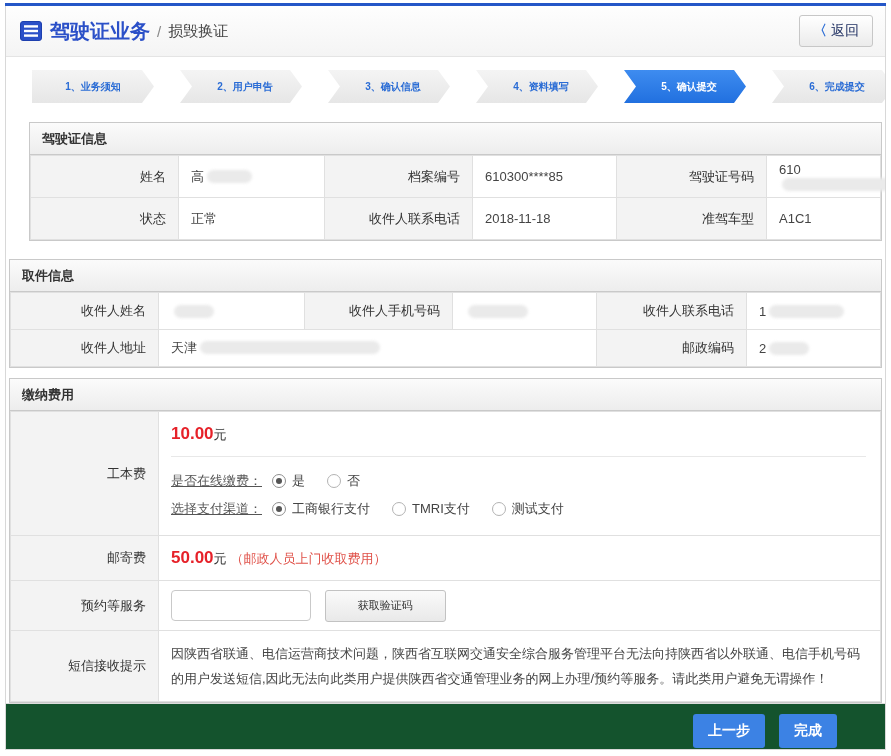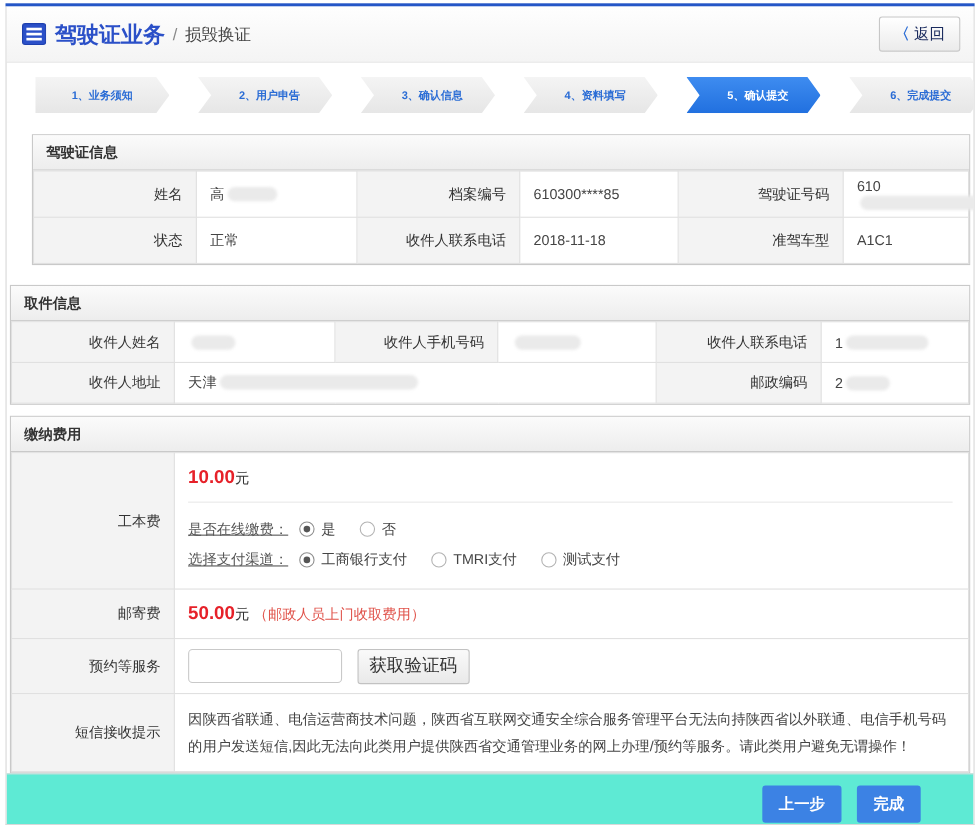--- a/index.html
+++ b/index.html
@@ -65,28 +65,28 @@
   .radio-opt { display: inline-flex; align-items: center; margin-right: 22px; cursor: pointer; color:#444; }
   .radio { width: 14px; height: 14px; border-radius: 50%; border: 1px solid #b3b3b3;
     background: #fff; display: inline-block; position: relative; margin-right: 6px; flex:0 0 14px; }
   .radio.checked { border-color: #8f8f8f; }
   .radio.checked::after { content: ""; position: absolute; left: 3px; top: 3px; right: 3px; bottom: 3px;
     border-radius: 50%; background: #555; }
   .row-mail td { height: 45px; }
   .row-code td { height: 50px; }
   .captcha-input { width: 140px; height: 31px; border: 1px solid #c9c9c9; border-radius: 4px;
     margin-right: 10px; vertical-align: middle; padding: 0 8px; font-size: 13px; }
-  .get-code-btn { height: 32px; padding: 0 10px; font-size: 16px; color: #333;
+  .get-code-btn { height: 32px; padding: 0 32px; font-size: 11px; color: #333;
     background: linear-gradient(#fafafa,#e9e9e9); border: 1px solid #c2c2c2;
     border-radius: 3px; vertical-align: middle; cursor: pointer; }
   .sms-cell { padding: 10px 12px; font-size: 13px; line-height: 25px; color: #e0524a; }
   .row-sms td.lbl { height: 70px; }
 
   
-  .footer { margin-top: auto; flex: 0 0 54px; background: #5eead4; border-top: 1px solid #ddd;
+  .footer { margin-top: auto; flex: 0 0 54px; background: #14532d; border-top: 1px solid #ddd;
     display: flex; align-items: center; justify-content: flex-end; gap: 14px; padding-right: 48px; }
   .btn-blue { background: #3c82e4; color: #fff; border: none; border-radius: 3px;
     font-size: 14px; font-weight: bold; padding: 8px 15px; cursor: pointer;
     font-family: inherit; }
 </style>
 </head>
 <body>
 
 <div class="top-line"></div>
 

